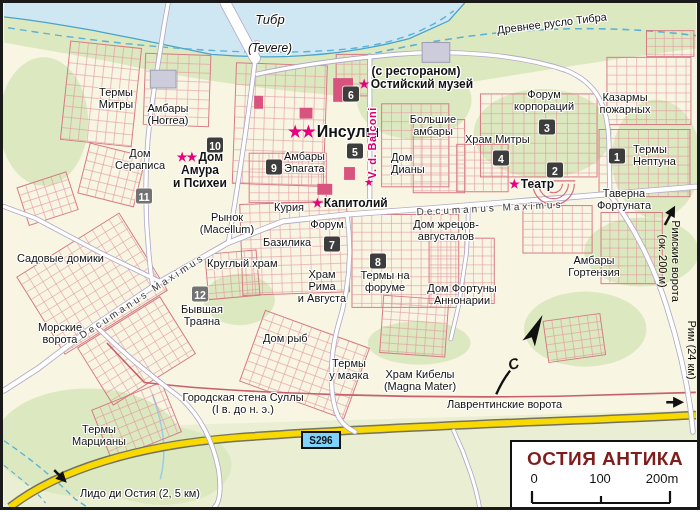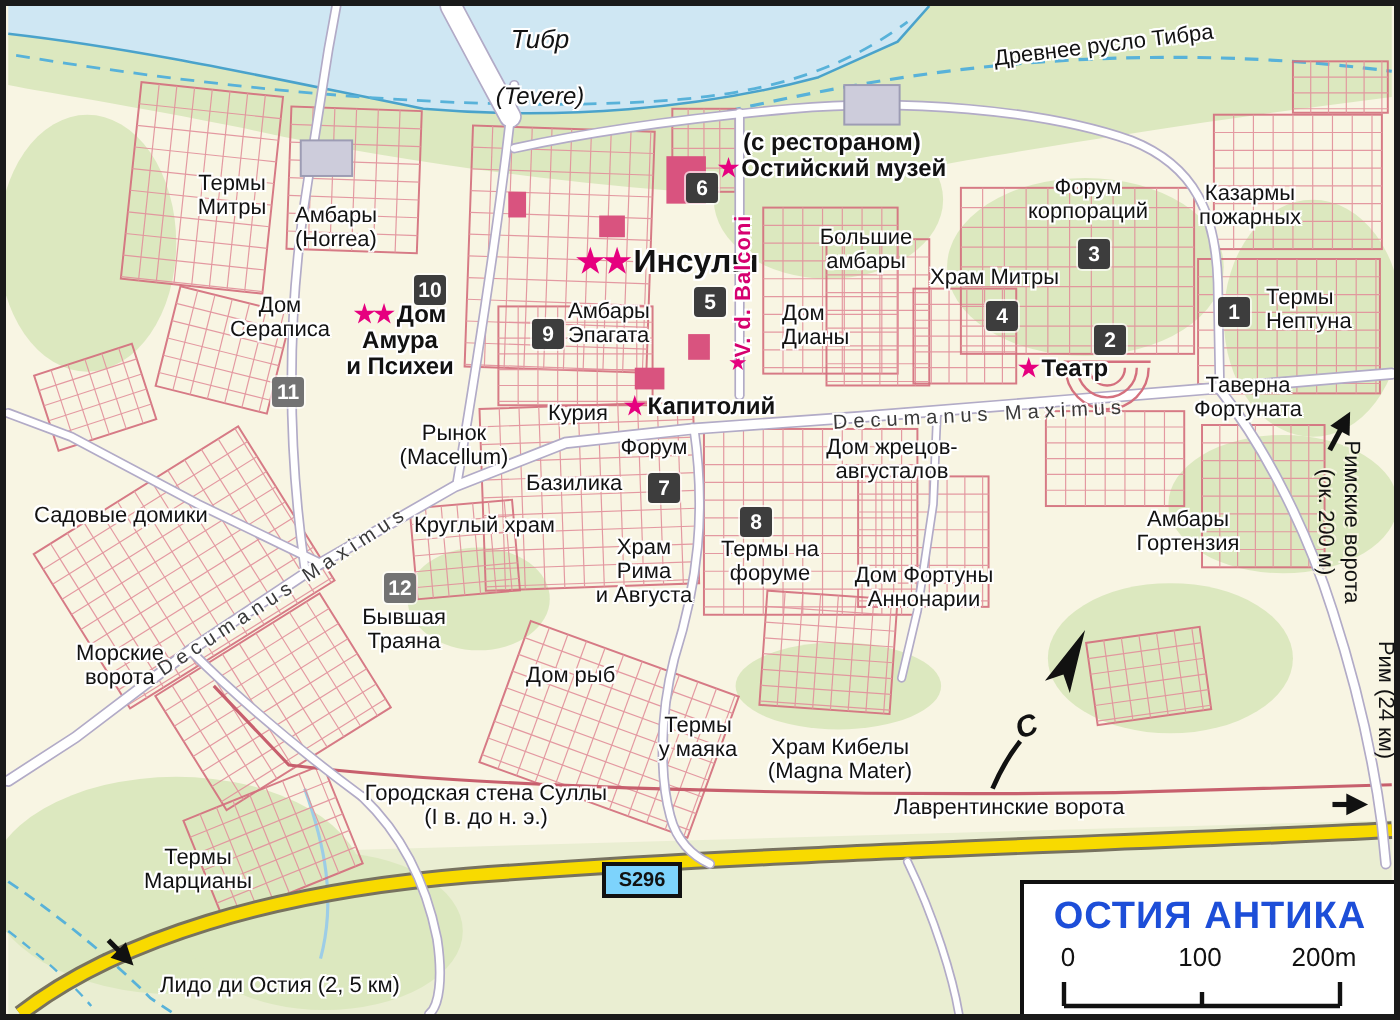--- a/index.html
+++ b/index.html
@@ -18,21 +18,21 @@
   .street{position:absolute;font-size:10px;letter-spacing:3px;color:#3a3a3a;white-space:nowrap;font-weight:normal;
           text-shadow:-1px -1px 0 #fff,1px -1px 0 #fff,-1px 1px 0 #fff,1px 1px 0 #fff;}
   .street.accent{color:#d6006f;font-weight:bold;letter-spacing:.5px;font-size:11px;}
   .vlbl{position:absolute;font-size:11px;line-height:1.15;color:#121212;white-space:nowrap;text-align:center;
         text-shadow:-1px -1px 0 #f8f5e3,1px 1px 0 #f8f5e3;}
   .north-c{position:absolute;font-size:15px;font-weight:bold;font-style:italic;color:#111;transform:rotate(-18deg);}
   .badge{position:absolute;left:298px;top:428px;width:36px;height:14px;background:#7dd3fc;border:2px solid #111;
          font-size:10px;font-weight:bold;color:#111;display:flex;align-items:center;justify-content:center;}
   .legend{position:absolute;left:507px;top:437px;width:190px;height:74px;background:#fff;border:2.5px solid #111;
           box-sizing:border-box;text-align:center;}
-  .legend-title{font-size:19px;font-weight:bold;color:#1d4ed8;margin-top:6px;letter-spacing:.5px;}
+  .legend-title{font-size:19px;font-weight:bold;color:#7f1d1d;margin-top:6px;letter-spacing:.5px;}
   .scale-wrap{position:relative;height:36px;margin-top:1px;}
   .scale-num{position:absolute;top:0;font-size:13px;color:#111;transform:translateX(-50%);}
   .scale-bar{position:absolute;left:0;top:16px;}
 </style>
 </head>
 <body>
 
 <div class="map" id="map" style="background: rgb(248, 245, 227); border-color: rgb(26, 26, 26);">
   <svg class="base" id="base" width="694" height="504" viewBox="0 0 700 510">
       <path d="M0,432 L700,412 L700,510 L0,510 Z" fill="#eaeed2"></path>

